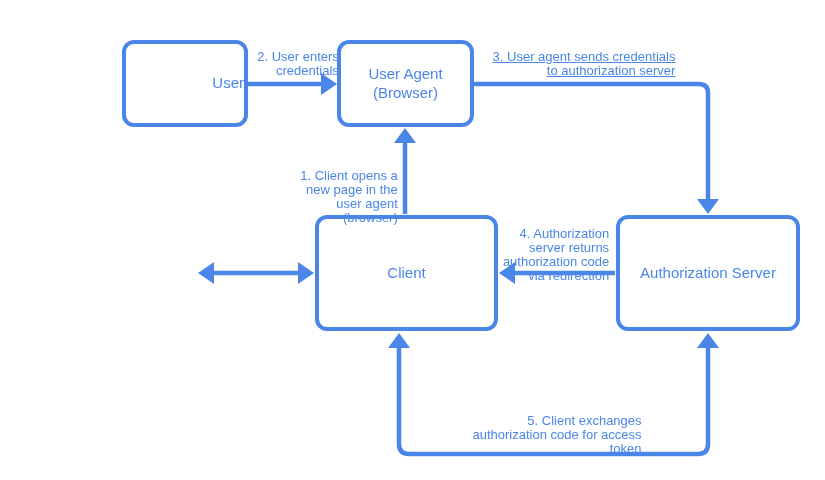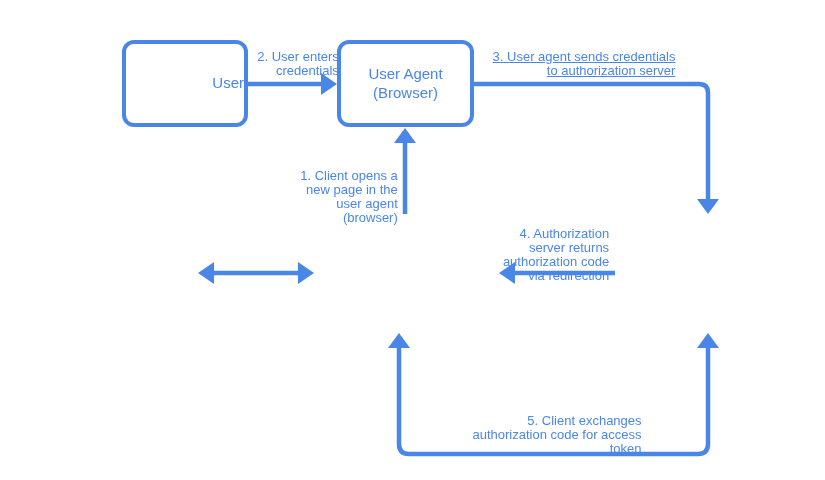--- a/index.html
+++ b/index.html
@@ -96,21 +96,27 @@
   <div class="node" style="left:122px; top:40px; width:126px; height:87px;justify-content:flex-end;">
     <span>User</span>
   </div>
 
   <div class="node" style="left:337px; top:40px; width:137px; height:87px;">
     <span>User Agent
 (Browser)</span>
   </div>
 
 
+  <div class="node" style="left:315px; top:215px; width:183px; height:116px;">
+    <span>Client</span>
+  </div>
 
+  <div class="node" style="left:616px; top:215px; width:184px; height:116px;">
+    <span>Authorization Server</span>
+  </div>
 
   <div class="step-label" style="left:349px; top:145px;">1. Client opens a
 new page in the
 user agent
 (browser)</div>
 
   <div class="step-label" style="left:298px; top:26px;">2. User enters
 credentials</div>
 
   <div class="step-label" style="left:584px; top:26px;text-decoration:underline;">3. User agent sends credentials

